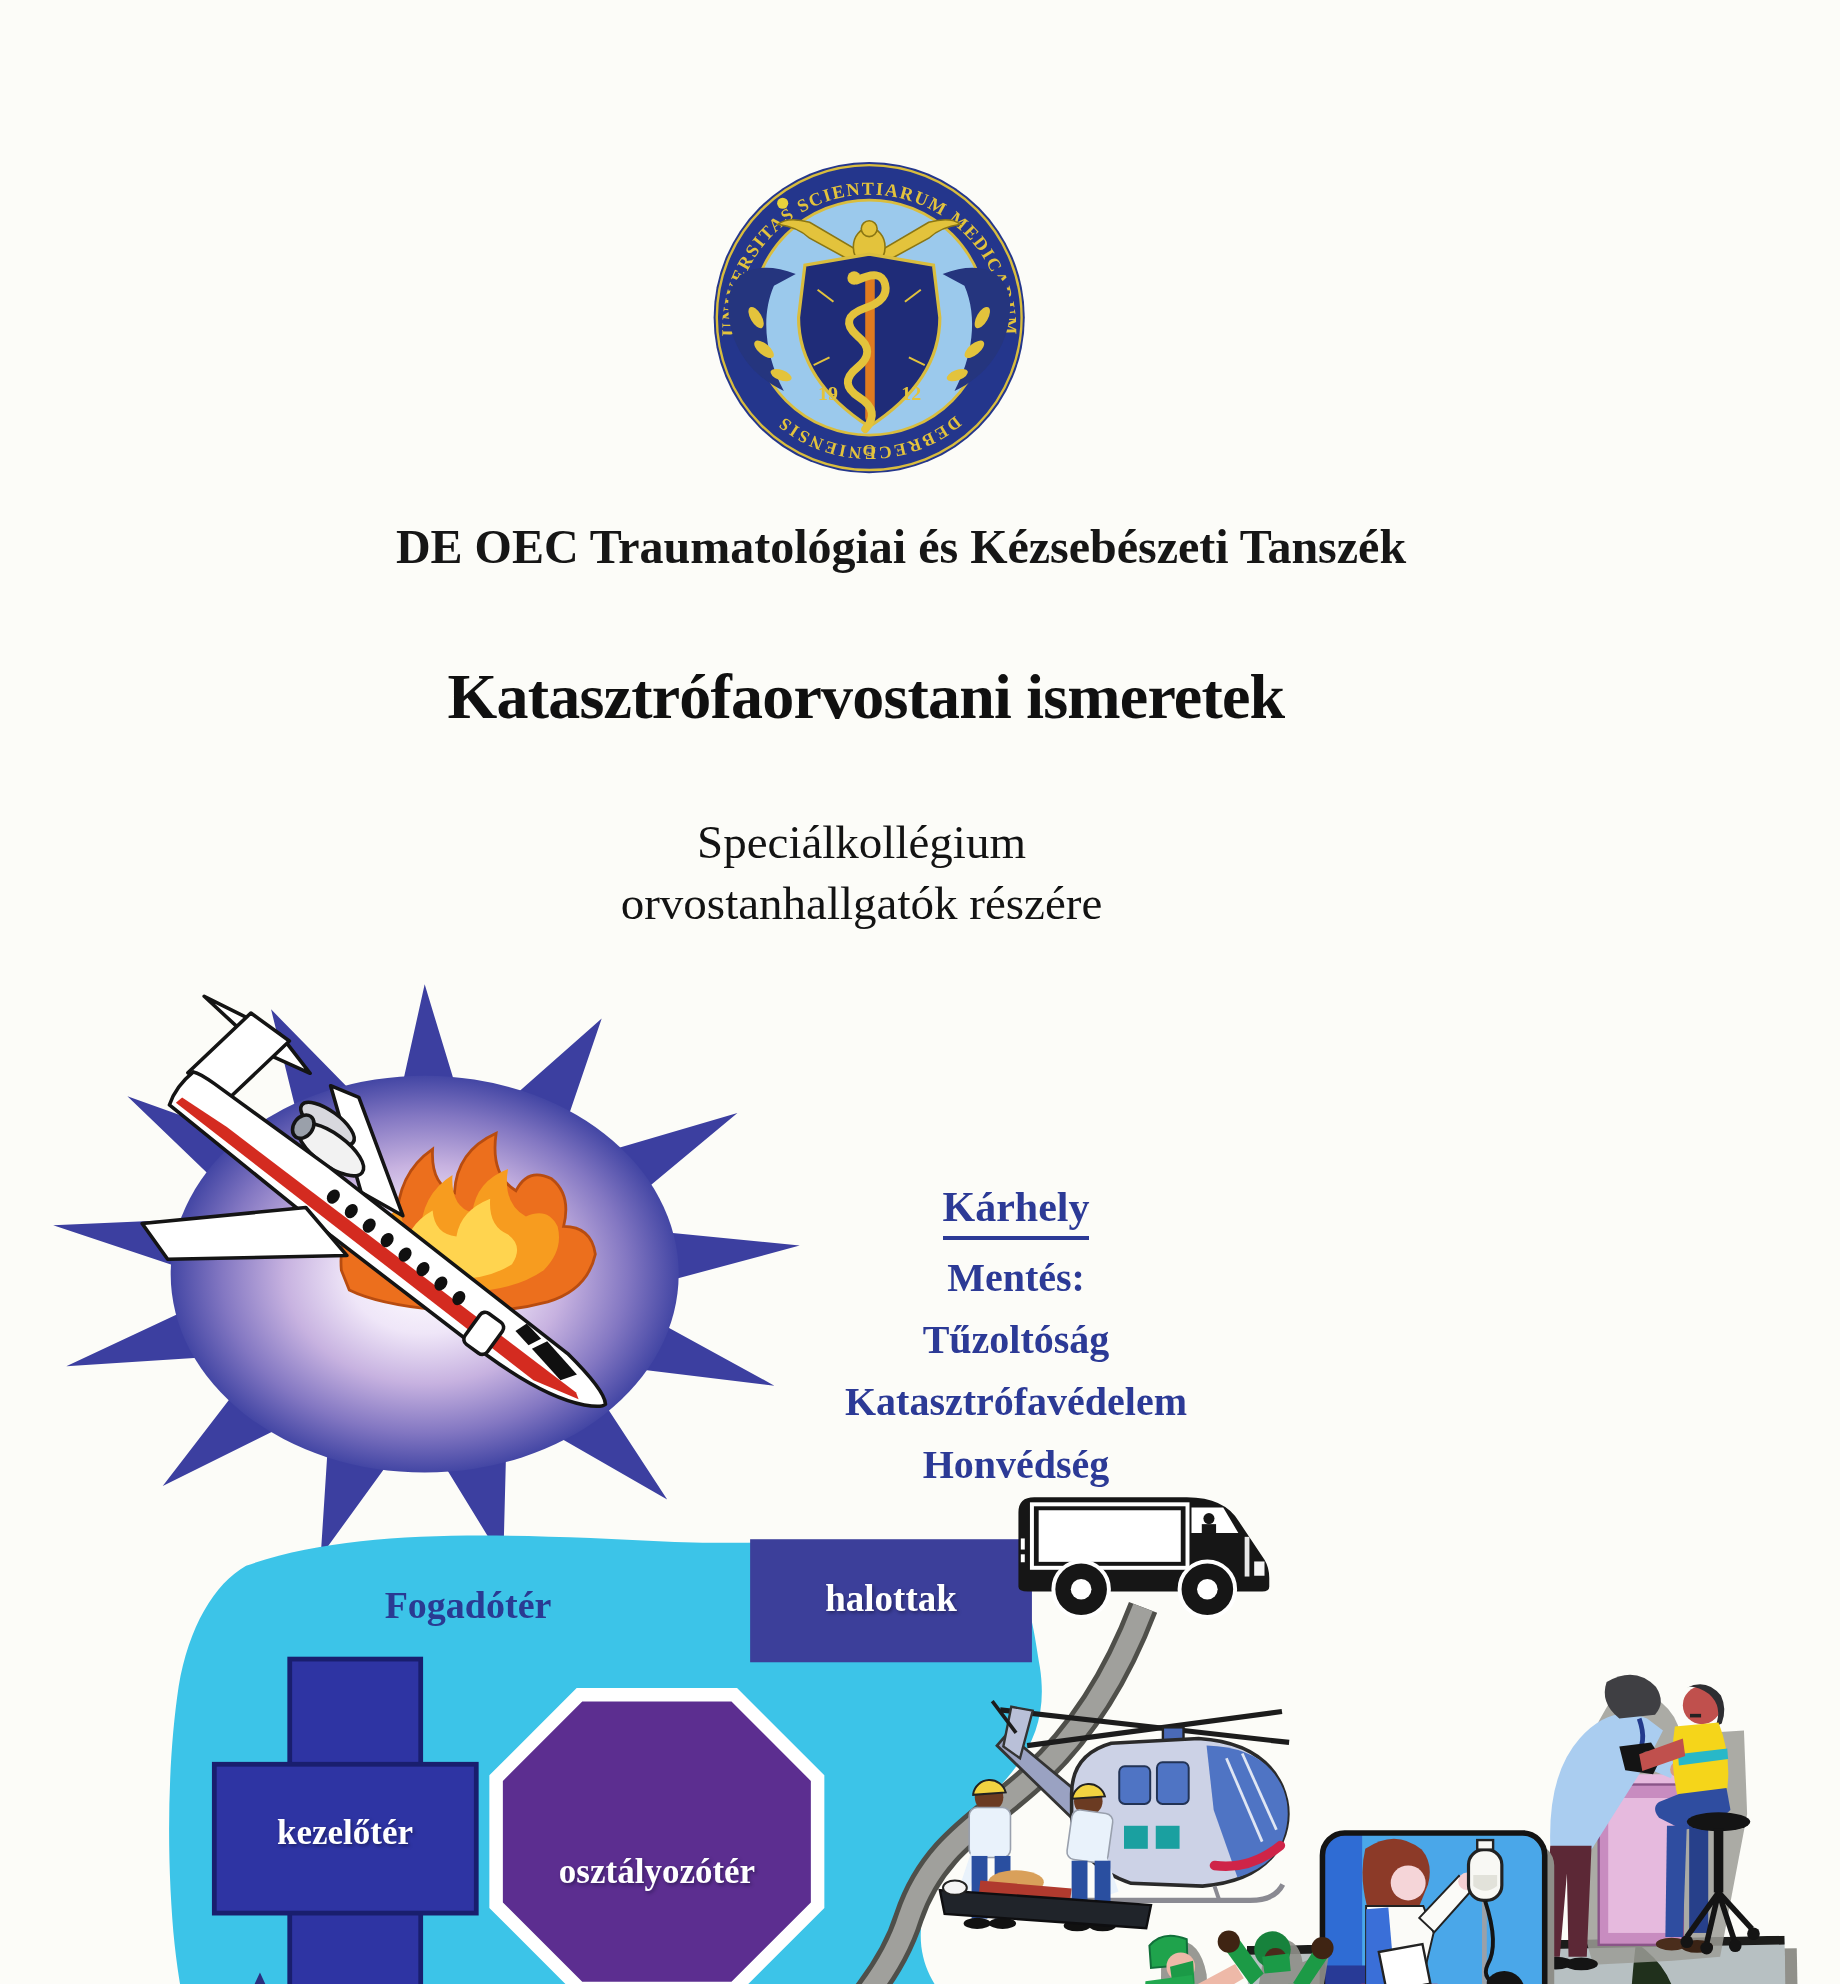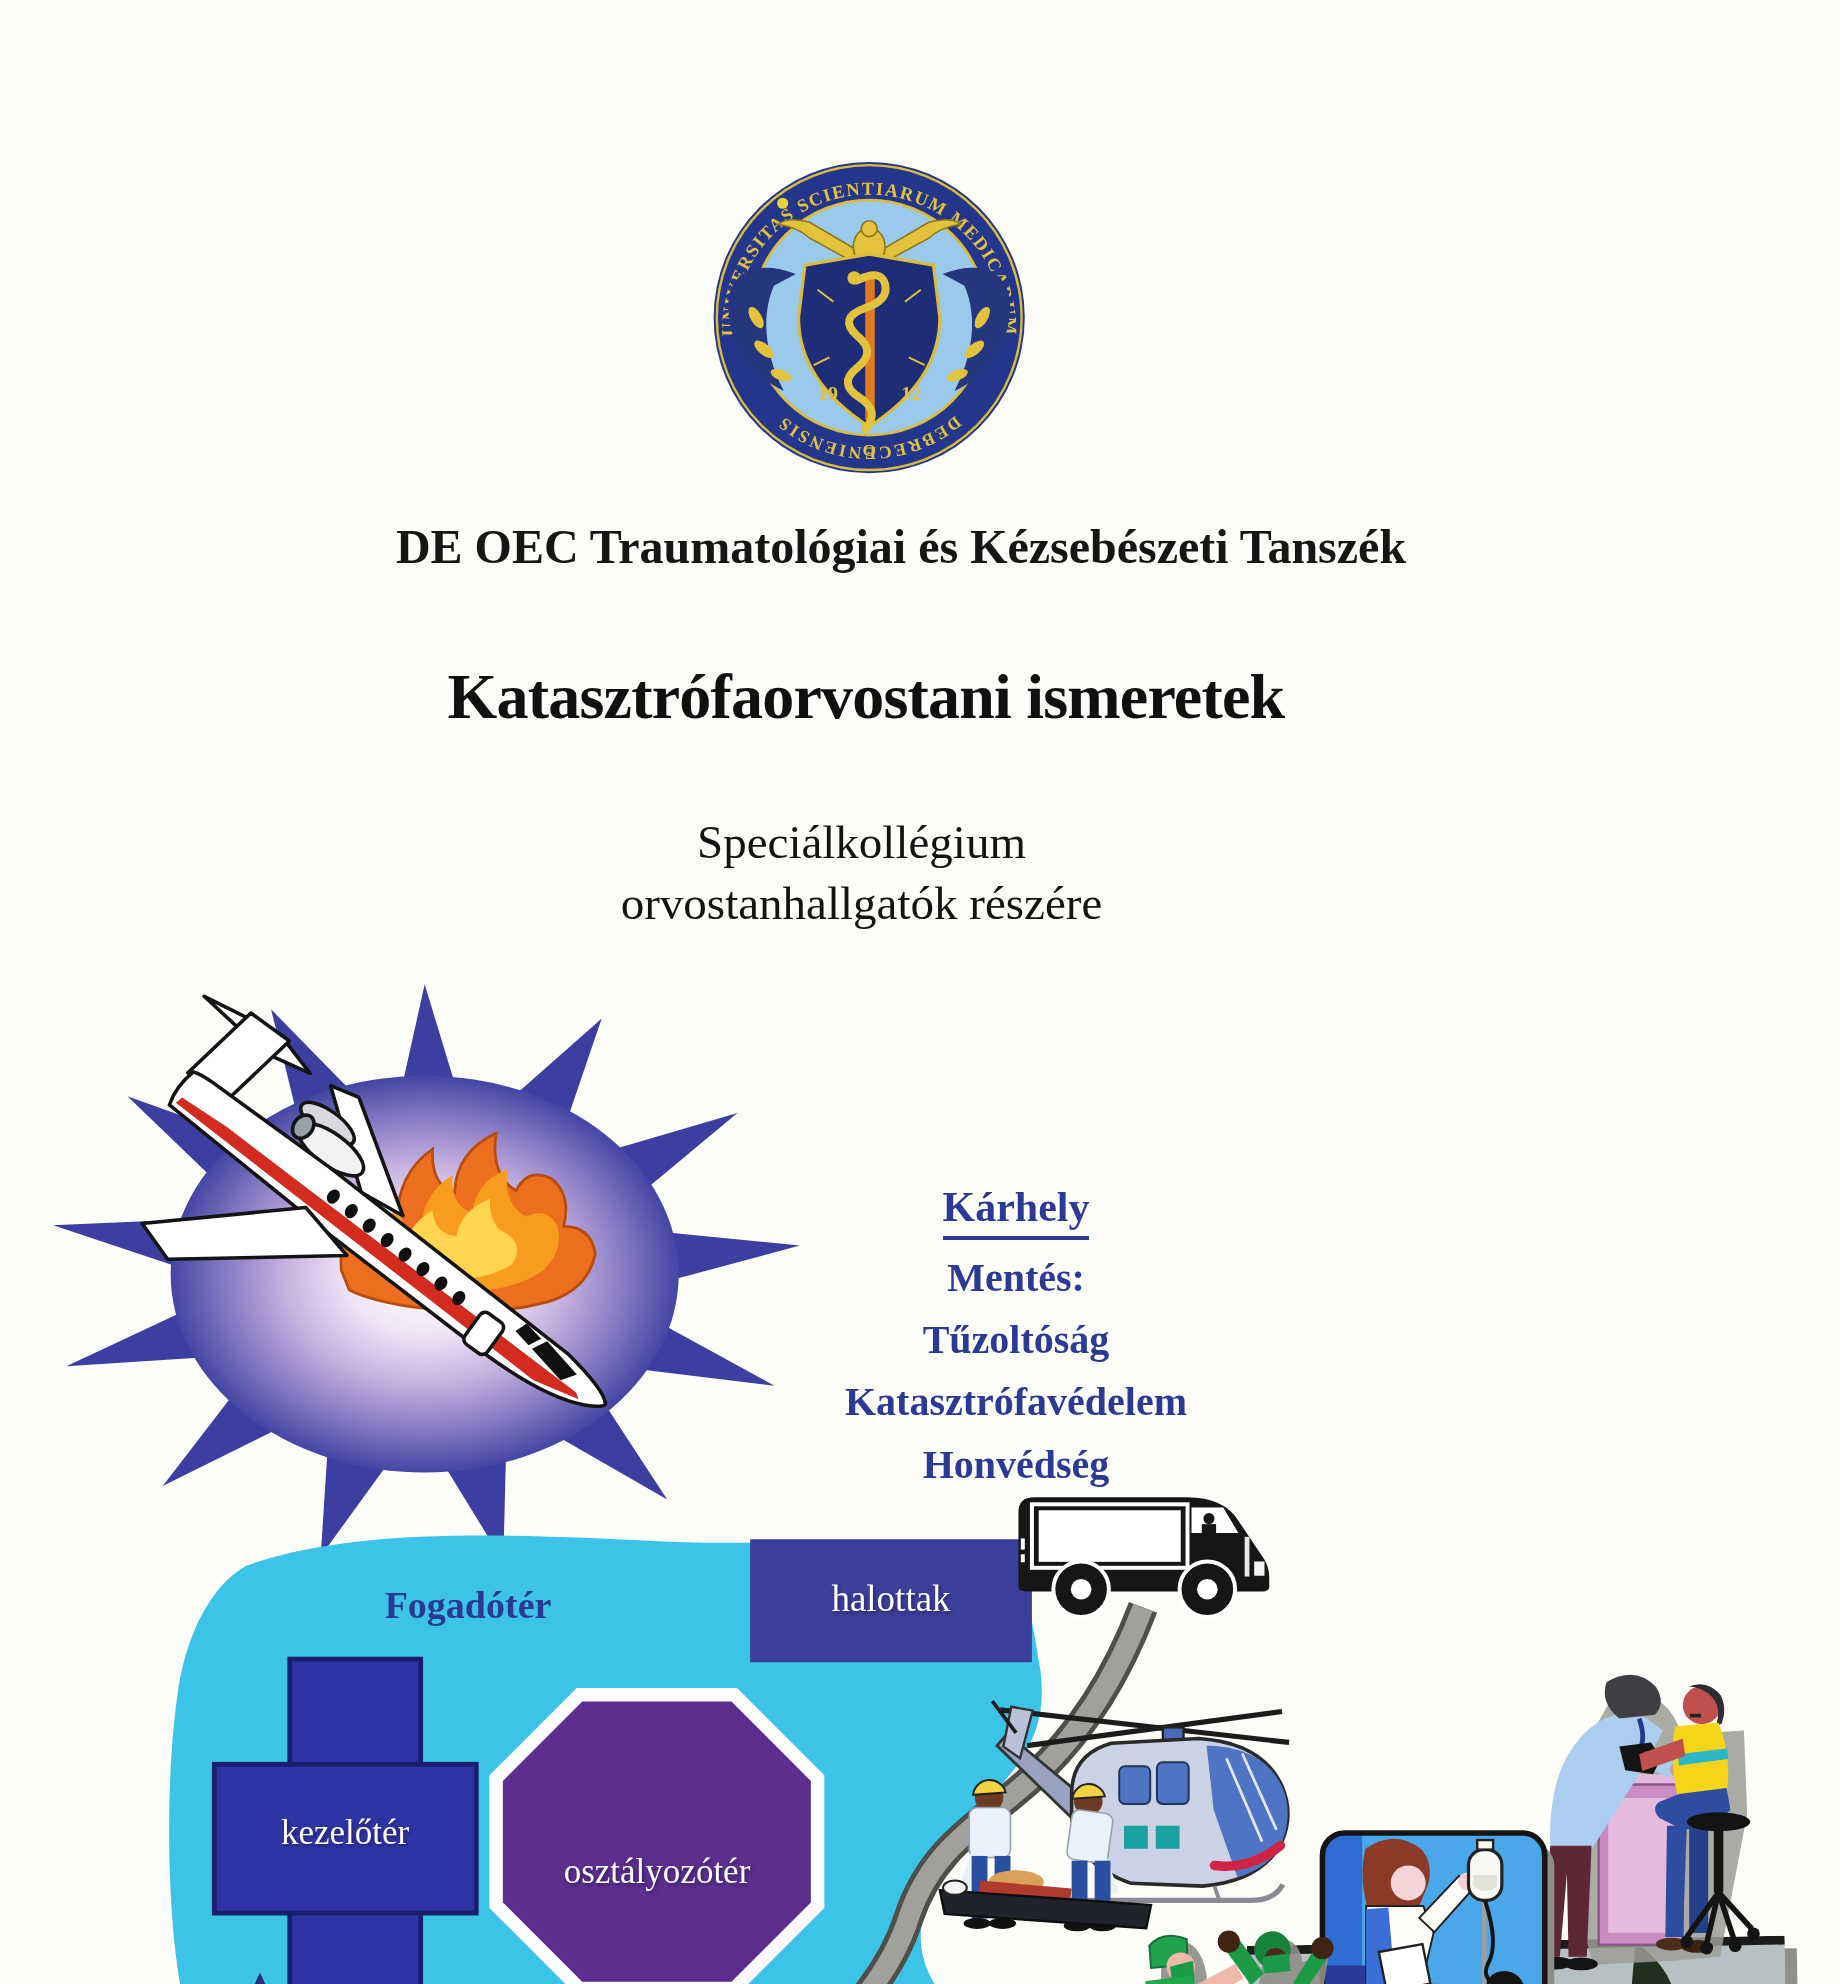--- a/index.html
+++ b/index.html
@@ -7,21 +7,21 @@
          font-family:"Liberation Serif","DejaVu Serif",serif;}
   .abs{position:absolute;}
   .ctr{text-align:center;}
   .dept{left:0;top:517px;width:1802px;font-size:48px;font-weight:700;color:#161616;line-height:1.26;}
   .title{left:56px;top:660px;width:1620px;font-size:64px;font-weight:700;color:#101010;letter-spacing:-0.8px;}
   .subtitle{left:0;top:812px;width:1723px;font-size:47px;font-weight:400;color:#131313;line-height:1.30;}
   .bluelist{left:738px;top:1163px;width:556px;color:#2c3a96;font-weight:700;font-size:40px;line-height:1.2;margin-top:19px;}
   .bluelist div{margin-bottom:14.3px;}
   .bluelist .hd{font-size:42px;}
   .bluelist .hd span{display:inline-block;border-bottom:4.4px solid #2c3a96;padding-bottom:3.2px;}
-  .zlabel{font-weight:400;color:#ffffff;text-shadow:1.6px 2.4px 3.6px rgba(10,10,40,.45);}
+  .zlabel{font-weight:700;color:#ffffff;text-shadow:1.6px 2.4px 3.6px rgba(10,10,40,.45);}
   .lbl-fogadoter{left:349px;top:1583px;width:238px;font-size:38px;font-weight:700;color:#2a3a92;}
   .lbl-halottak{left:750px;top:1577px;width:282px;font-size:37px;}
   .lbl-kezeloter{left:214px;top:1813px;width:262px;font-size:35px;}
   .lbl-osztalyozoter{left:496px;top:1852px;width:322px;font-size:35px;}
 </style>
 </head>
 <body>
 
 <div id="cover">
 

